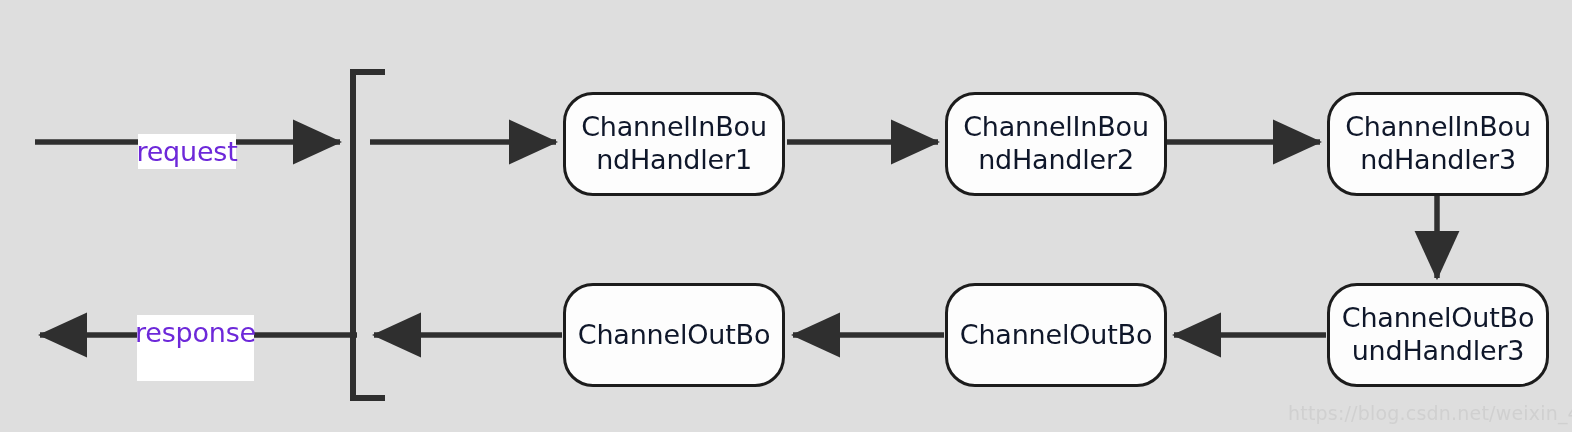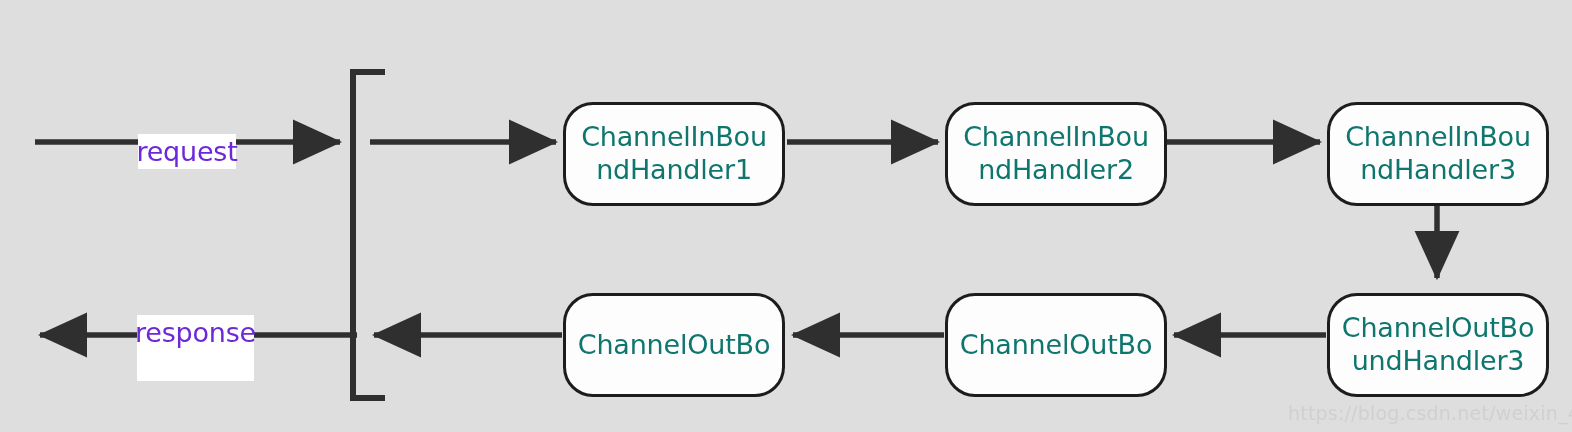--- a/index.html
+++ b/index.html
@@ -30,27 +30,26 @@
     position: absolute;
     background: #fdfdfd;
     border: 3px solid #1c1c1c;
     border-radius: 30px;
     box-sizing: border-box;
     display: flex;
     flex-direction: column;
     align-items: center;
     justify-content: center;
     line-height: 1.22;
-    color: #0f766e;
+    color: #0f172a;
     font-size: 27px;
     font-family: "DejaVu Sans", "Liberation Sans", sans-serif;
     text-align: center;
     letter-spacing: -0.2px;
     z-index: 3;
-    margin-top: 10px;
   }
   .node-line {
     display: block;
     white-space: pre;
   }
   .edge-label {
     position: absolute;
     background: #ffffff;
     color: #6d28d9;
     font-size: 27px;

